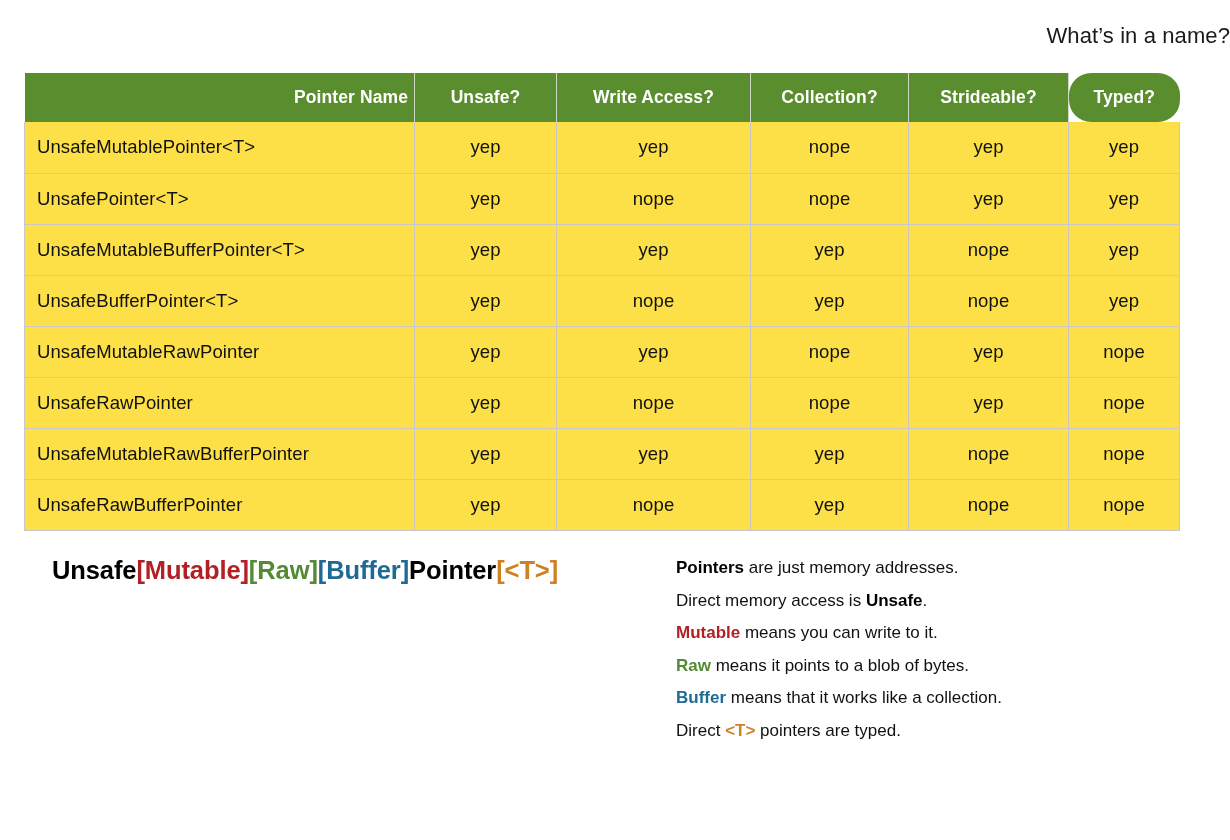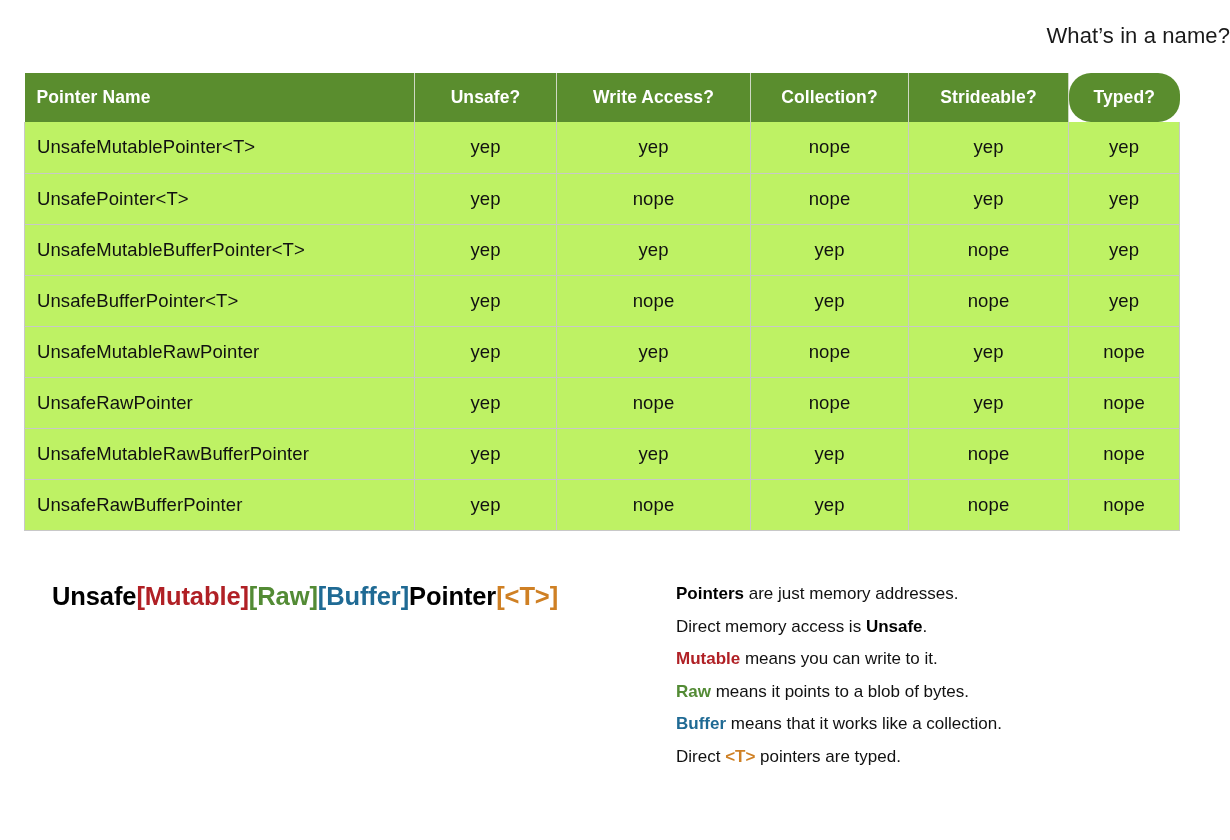--- a/index.html
+++ b/index.html
@@ -49,35 +49,35 @@
     height: 49px;
     padding: 0 6px;
     border-right: 1px solid #cfd8c4;
     border-left: none;
     box-sizing: border-box;
     vertical-align: middle;
     letter-spacing: 0.1px;
   }
   table.pointer-table th:last-child { border-right: none; border-radius: 22px; }
   table.pointer-table th.col-name {
-    text-align: left;
+    text-align: right;
     padding-left: 12px;
   }
 
   table.pointer-table td {
     font-size: 18.5px;
     font-weight: 400;
     color: #111111;
     text-align: center;
     height: 51px;
     padding: 0 6px;
     border: 1px solid #c8c8c8;
     box-sizing: border-box;
     vertical-align: middle;
-    background: #bef264;
+    background: #fde047;
     letter-spacing: 0.1px;
   }
   table.pointer-table td.cell-name {
     text-align: left;
     padding-left: 12px;
     font-size: 18.5px;
   }
   table.pointer-table tbody tr:first-child td {
     border-top: none;
   }
@@ -87,21 +87,21 @@
   col.c1 { width: 142px; }
   col.c2 { width: 194px; }
   col.c3 { width: 158px; }
   col.c4 { width: 160px; }
   col.c5 { width: 111px; }
 
   
   .bottom {
     position: absolute;
     left: 0;
-    top: 578px;
+    top: 552px;
     width: 1174px;
     height: 250px;
   }
   .formula {
     position: absolute;
     left: 52px;
     top: 4px;
     font-size: 25.5px;
     font-weight: bold;
     white-space: nowrap;

